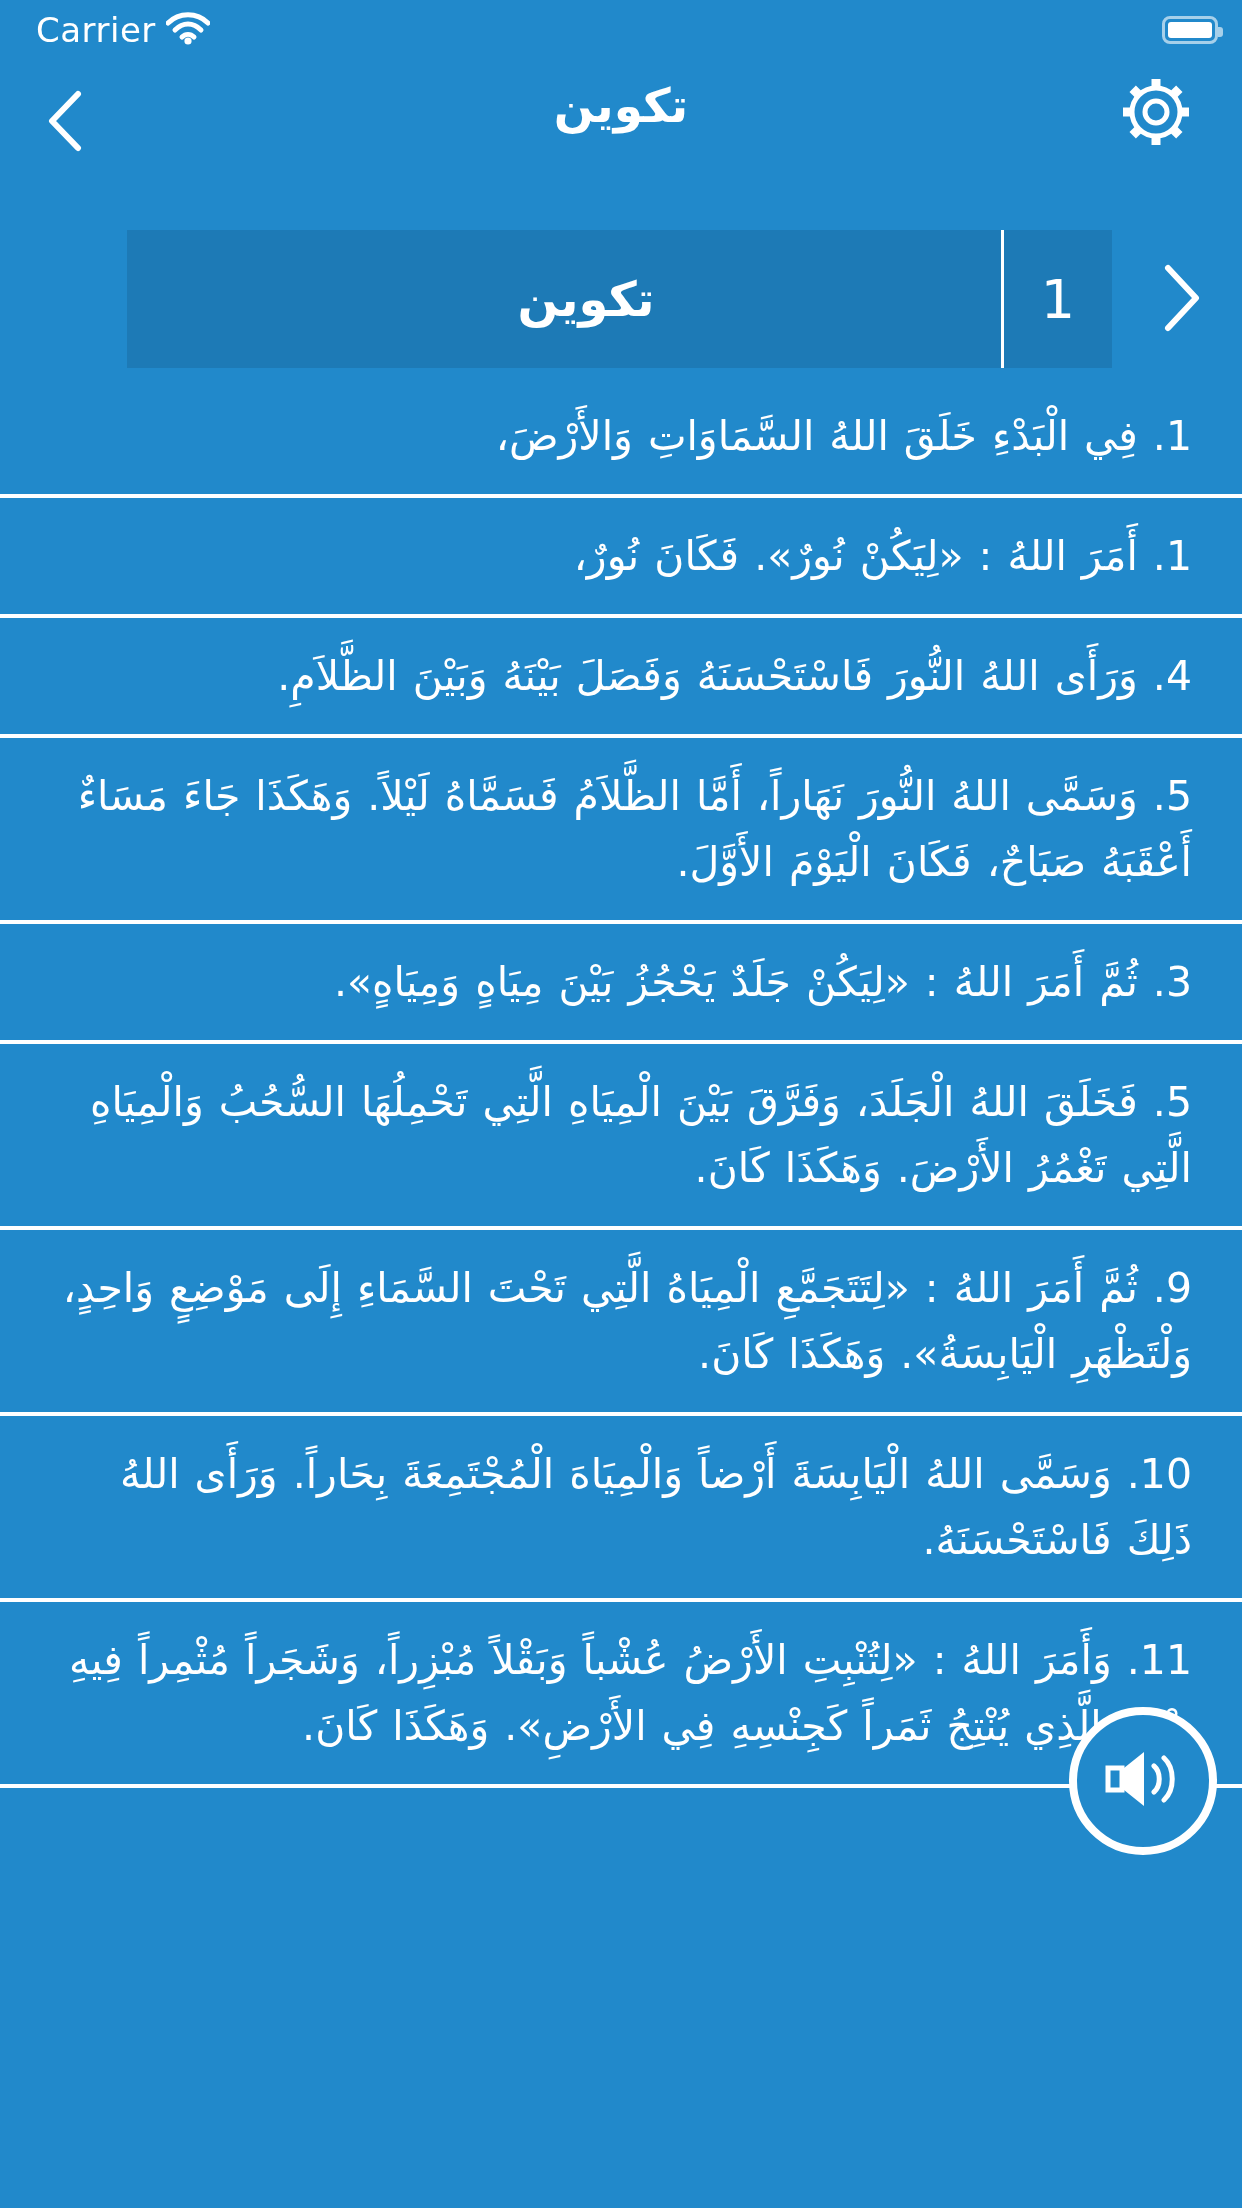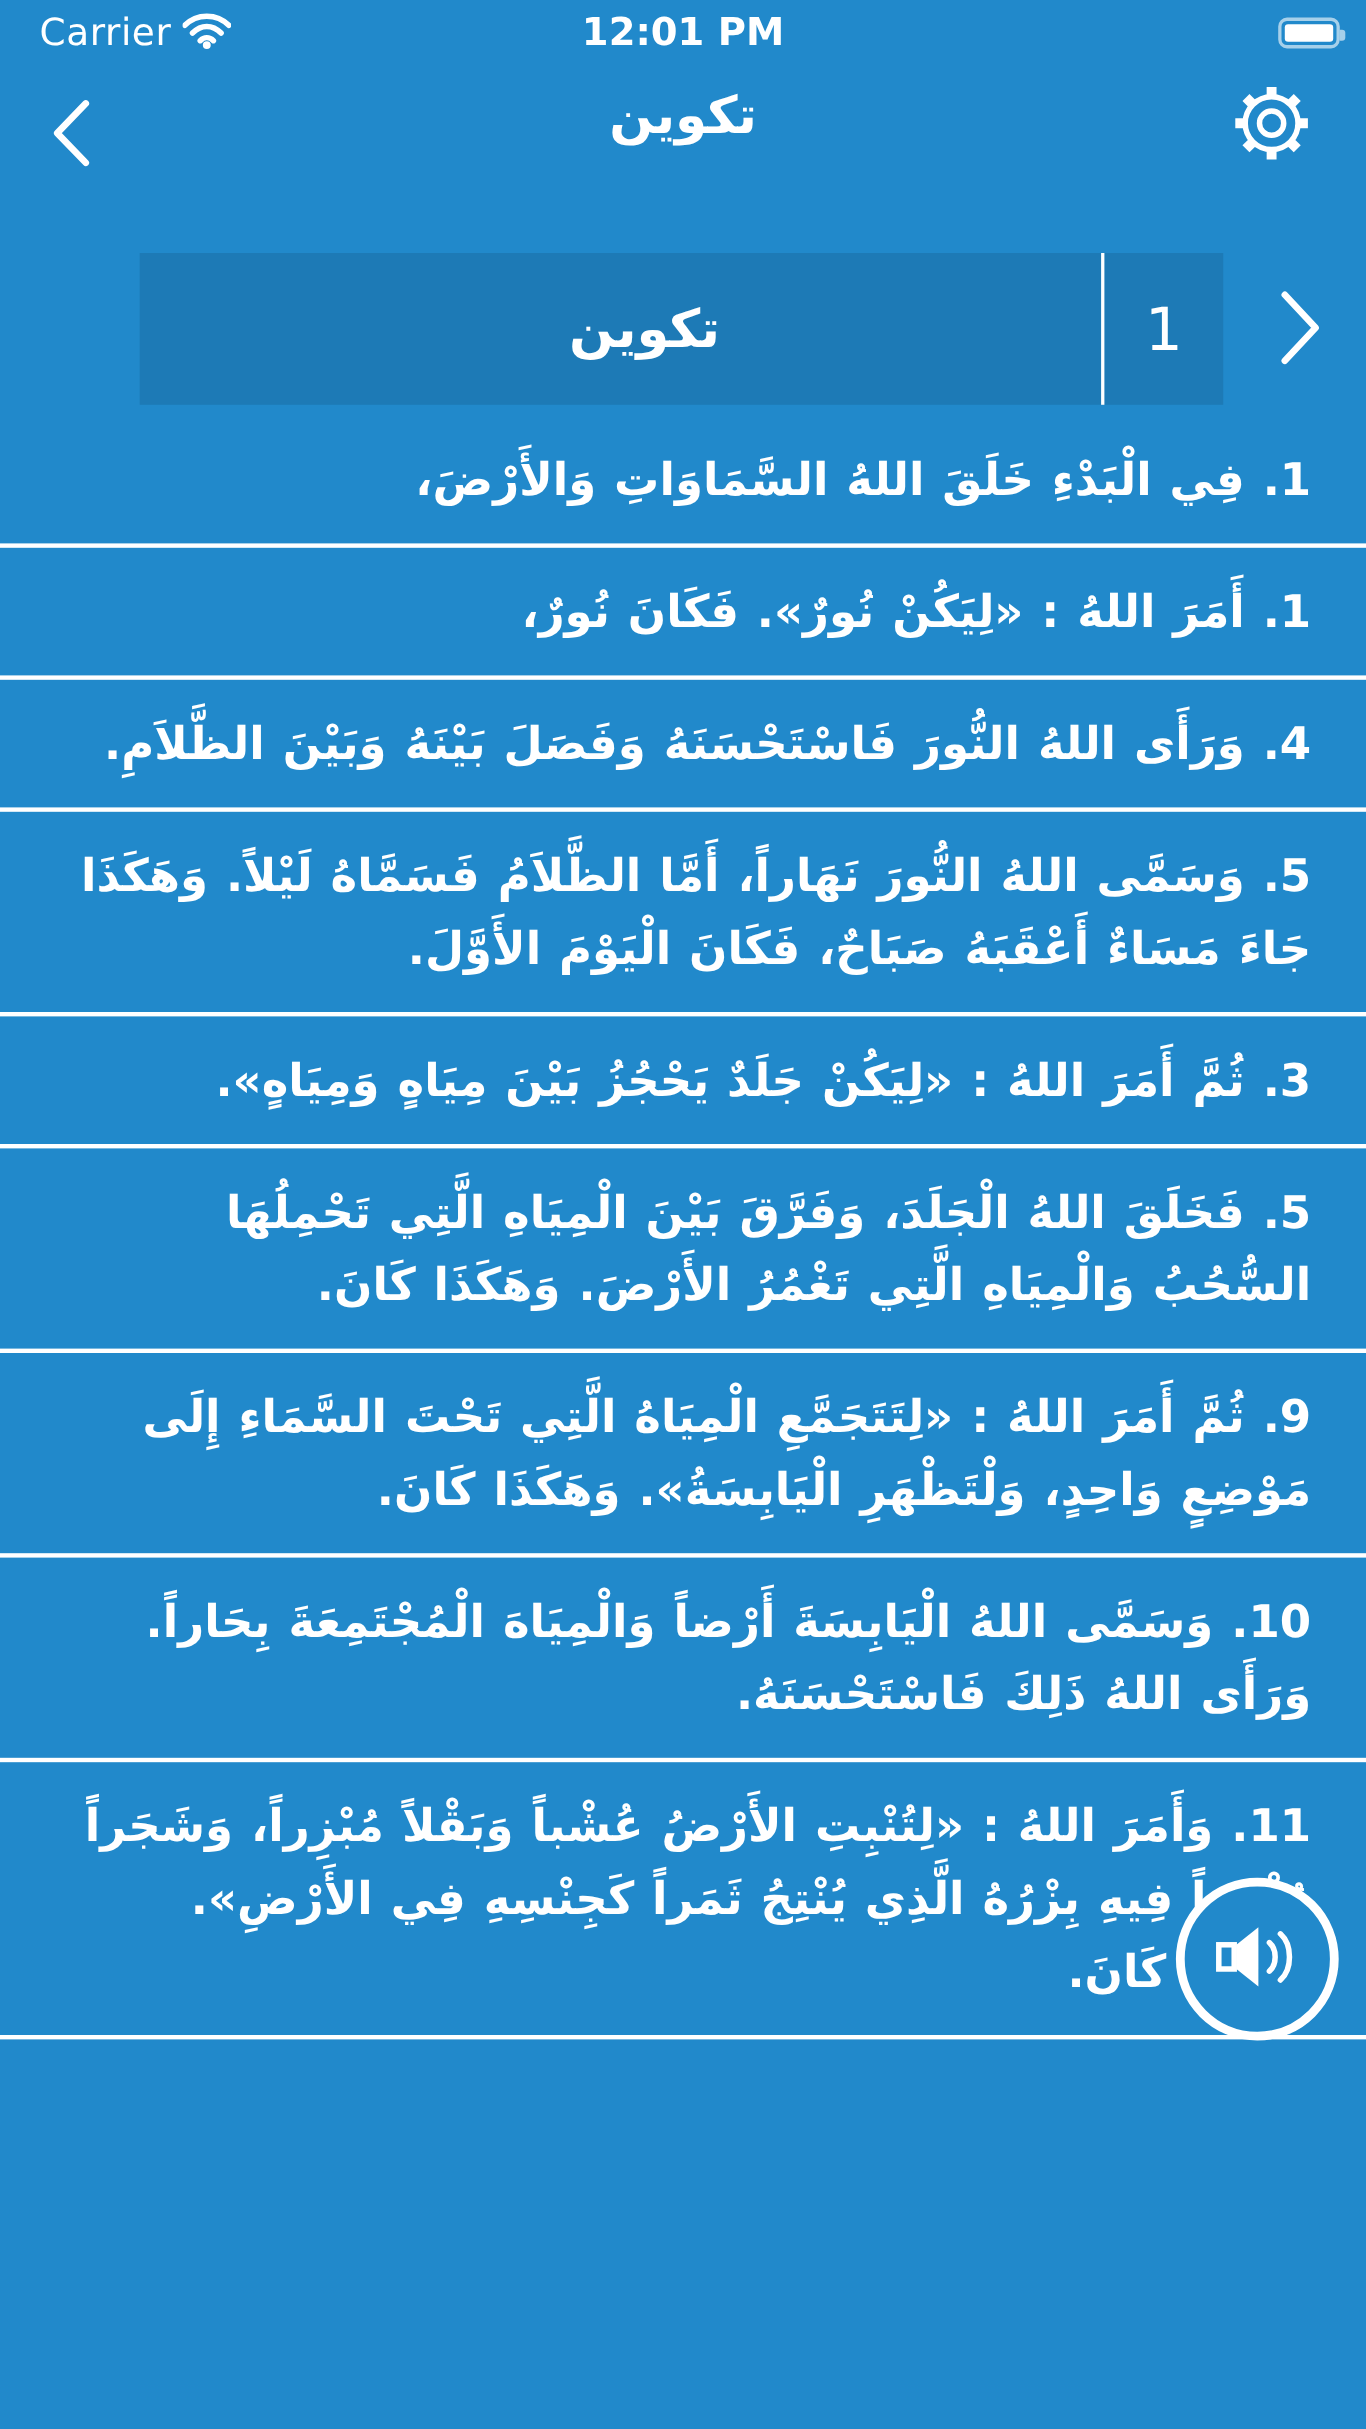--- a/index.html
+++ b/index.html
@@ -48,21 +48,21 @@
   .sel-divider{width:3px;background:#fff;}
   .sel-chapter{flex:1;display:flex;align-items:center;justify-content:center;
     font-size:54px;cursor:pointer;}
   .next-btn{position:absolute;top:258px;right:22px;width:76px;height:84px;
     display:flex;align-items:center;justify-content:center;cursor:pointer;}
   
   .verses{position:absolute;top:368px;left:0;right:0;padding-top:10px;}
   .verse-row{
     direction:rtl;text-align:right;
     padding:25px 50px;border-bottom:4px solid #fff;
-    font-size:41px;font-weight:bold;line-height:66px;
+    font-size:41px;font-weight:normal;line-height:66px;
     word-spacing:2px;
   }
   
   .audio-fab{
     position:absolute;left:1069px;top:1707px;width:148px;height:148px;
     border-radius:50%;background:var(--bg);border:8px solid #fff;
     display:flex;align-items:center;justify-content:center;cursor:pointer;z-index:5;
   }
 </style>
 </head>
@@ -75,21 +75,20 @@
       <span class="sb-carrier">Carrier</span>
       <span>
         <svg width="44" height="34" viewBox="0 0 44 34">
           <path d="M2 12 C13 1 31 1 42 12" fill="none" stroke="#fff" stroke-width="5" stroke-linecap="round"></path>
           <path d="M9 19 C17 11 27 11 35 19" fill="none" stroke="#fff" stroke-width="5" stroke-linecap="round"></path>
           <path d="M16 26 C19.5 22.5 24.5 22.5 28 26" fill="none" stroke="#fff" stroke-width="5" stroke-linecap="round"></path>
           <circle cx="22" cy="30" r="3.6" fill="#fff"></circle>
         </svg>
       </span>
     </div>
-    <div class="sb-time">12:01 PM</div>
     <div class="sb-right">
       <div class="battery">
         <div class="level"></div>
       </div>
     </div>
   </div>
 
   <div class="header">
     <div class="back-btn">
       <span>

